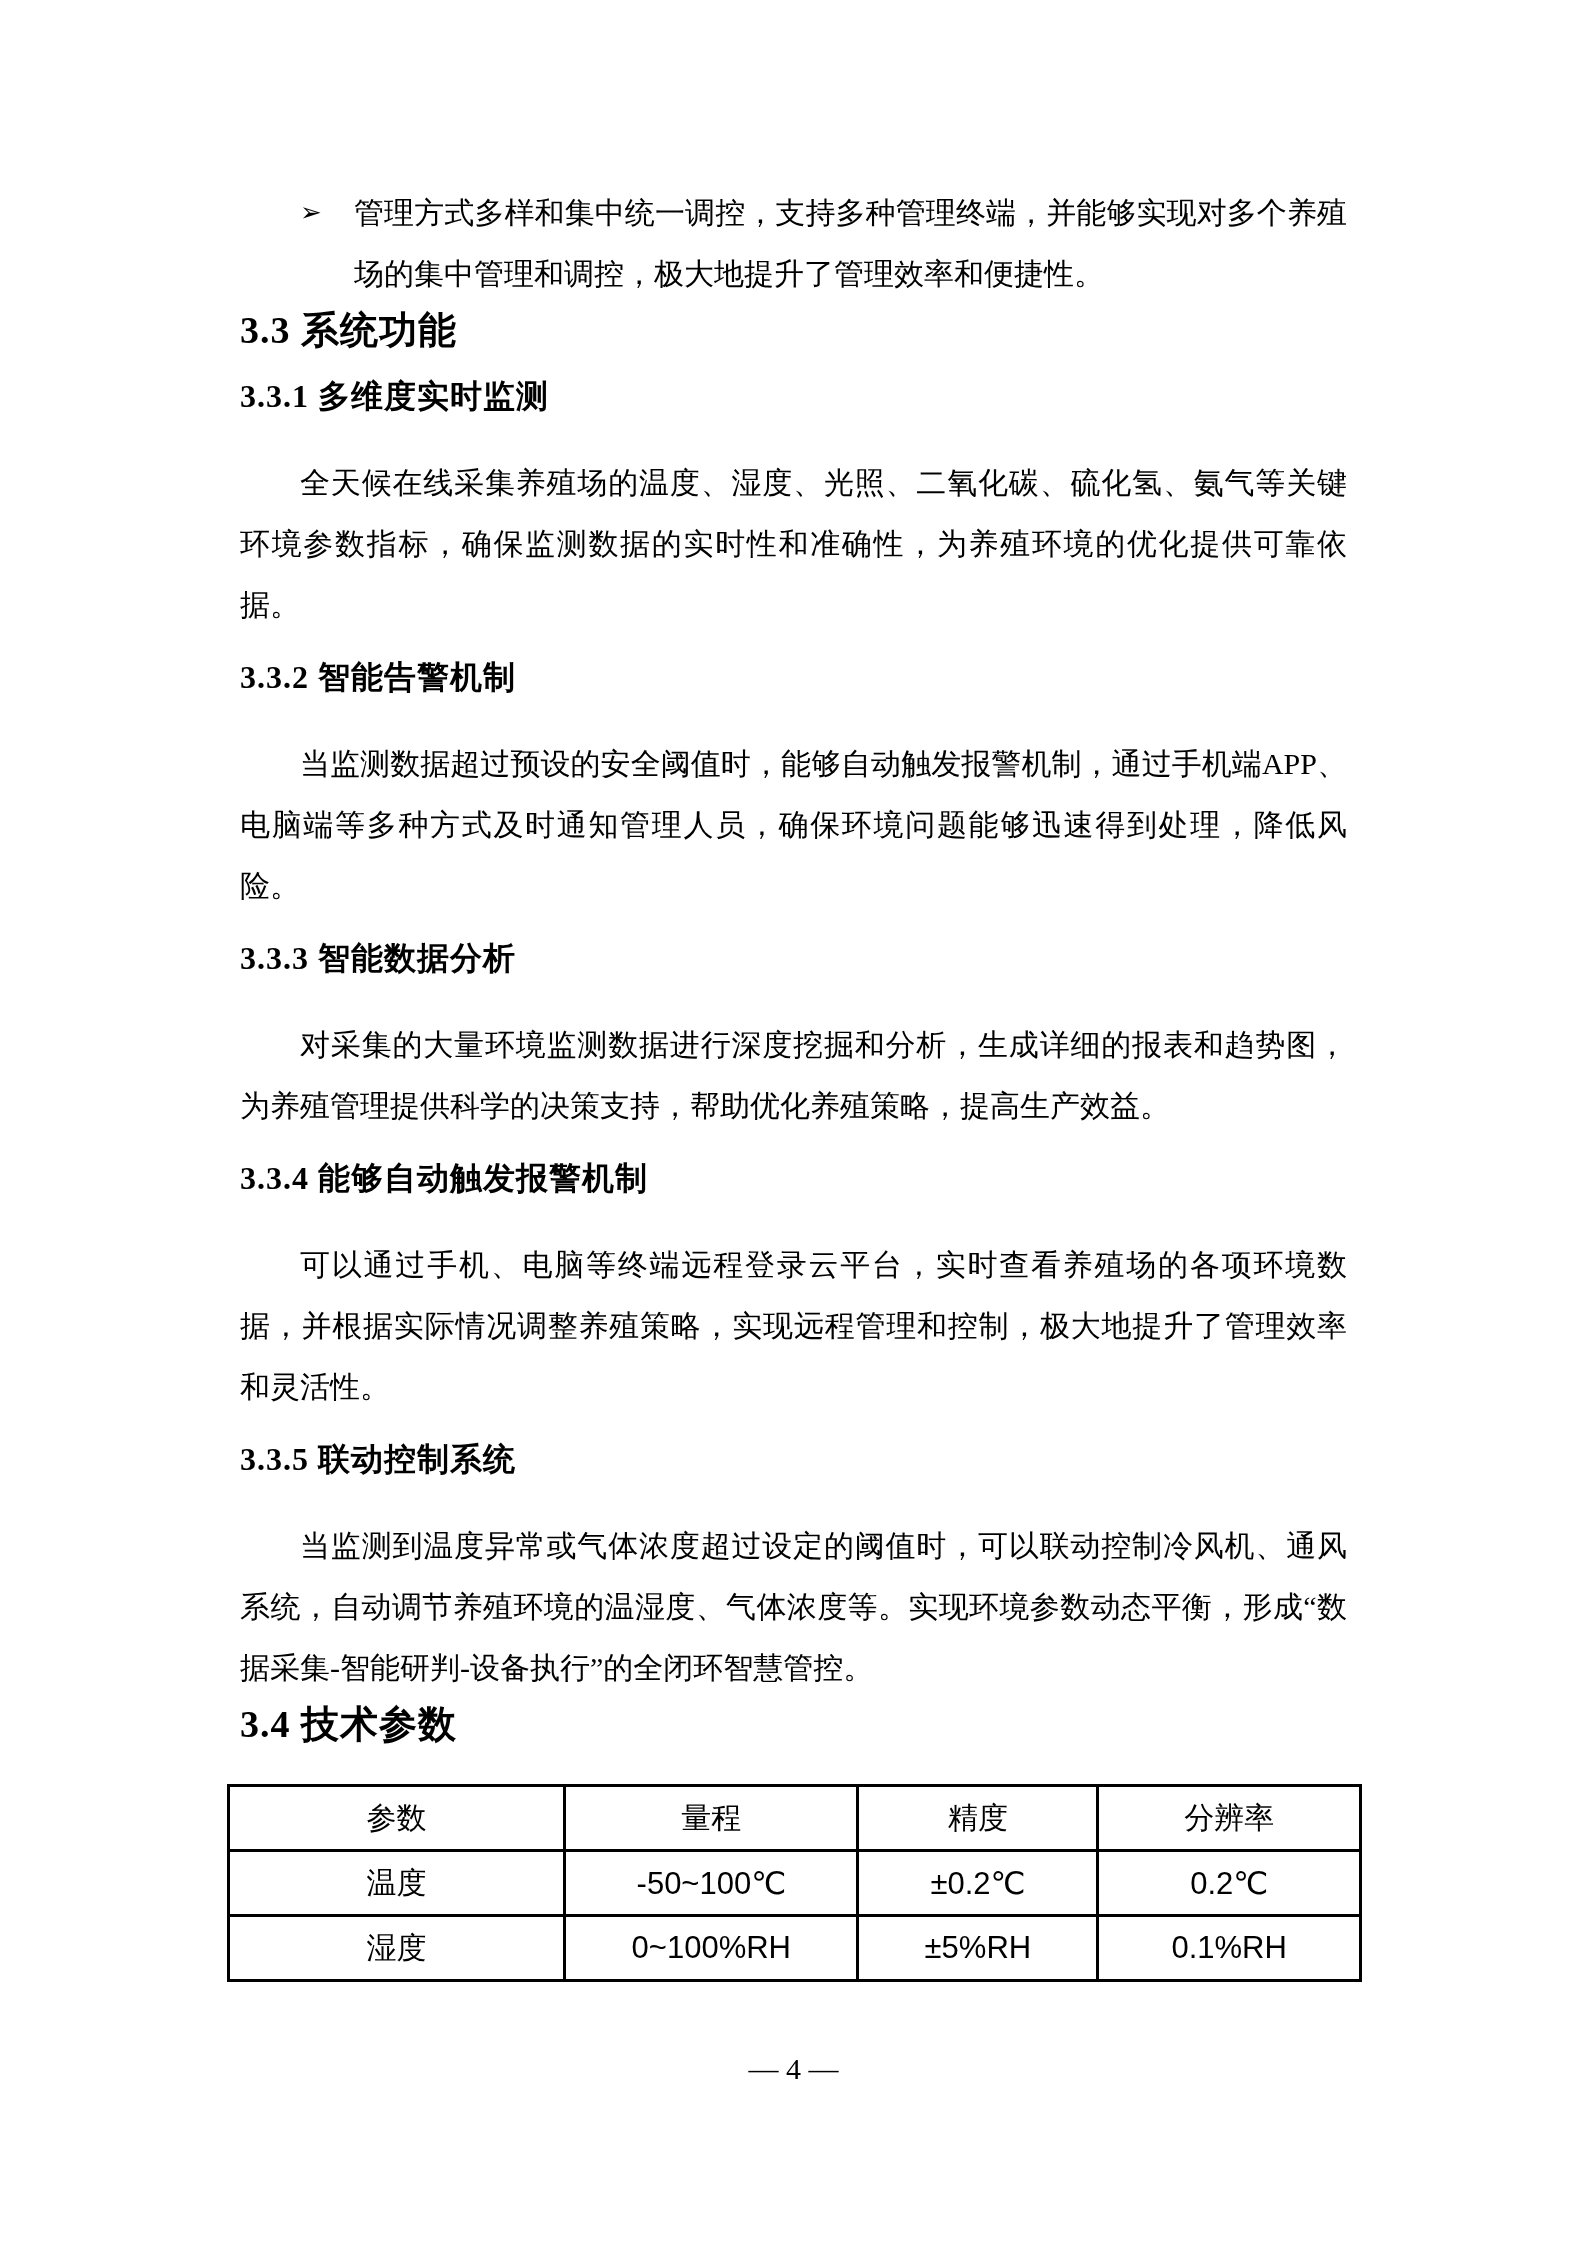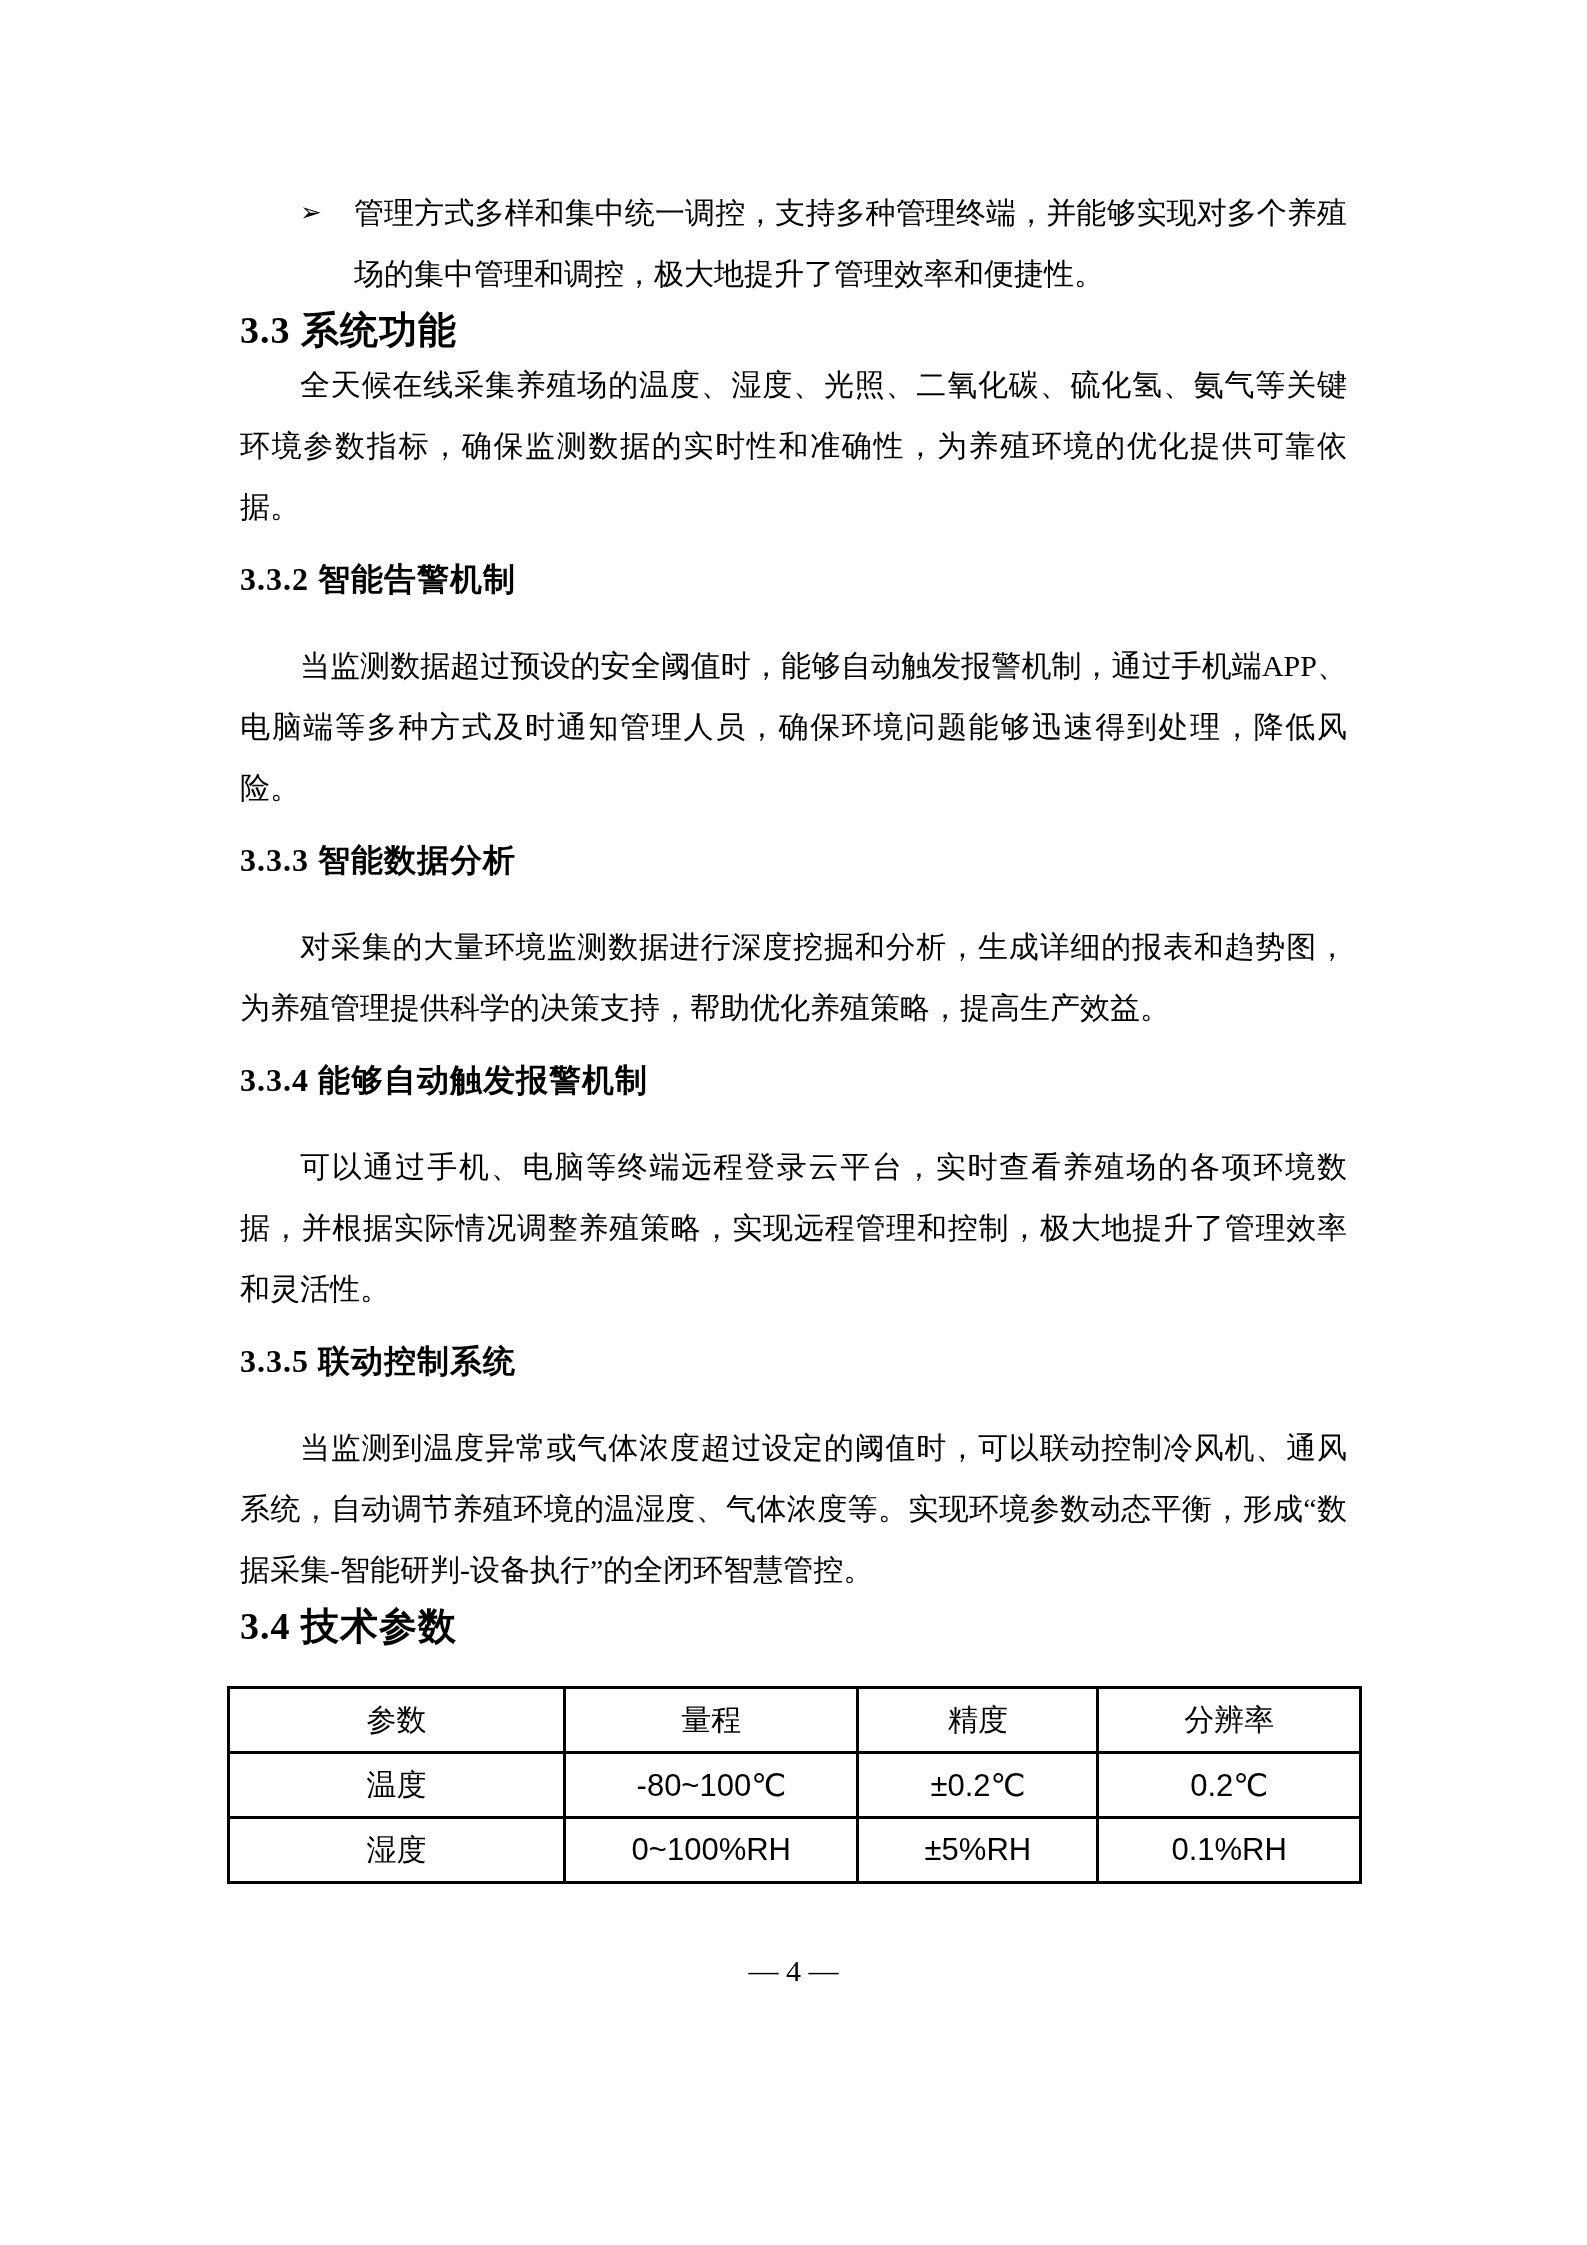--- a/index.html
+++ b/index.html
@@ -92,20 +92,21 @@
 
 <div class="page">
 
   <div class="bullet-item">
     <span class="bullet-marker">➢</span>
     <div class="bullet-text">管理方式多样和集中统一调控，支持多种管理终端，并能够实现对多个养殖场的集中管理和调控，极大地提升了管理效率和便捷性。</div>
   </div>
 
   <h2 class="doc-h2">3.3 系统功能</h2>
 
+  <h3 class="doc-h3">3.3.1 多维度实时监测</h3>
   <p class="body-para">全天候在线采集养殖场的温度、湿度、光照、二氧化碳、硫化氢、氨气等关键环境参数指标，确保监测数据的实时性和准确性，为养殖环境的优化提供可靠依据。</p>
 
   <h3 class="doc-h3">3.3.2 智能告警机制</h3>
   <p class="body-para">当监测数据超过预设的安全阈值时，能够自动触发报警机制，通过手机端APP、电脑端等多种方式及时通知管理人员，确保环境问题能够迅速得到处理，降低风险。</p>
 
   <h3 class="doc-h3">3.3.3 智能数据分析</h3>
   <p class="body-para">对采集的大量环境监测数据进行深度挖掘和分析，生成详细的报表和趋势图，为养殖管理提供科学的决策支持，帮助优化养殖策略，提高生产效益。</p>
 
   <h3 class="doc-h3">3.3.4 能够自动触发报警机制</h3>
   <p class="body-para">可以通过手机、电脑等终端远程登录云平台，实时查看养殖场的各项环境数据，并根据实际情况调整养殖策略，实现远程管理和控制，极大地提升了管理效率和灵活性。</p>
@@ -124,21 +125,21 @@
     </colgroup>
     <tbody>
       <tr>
         <td>参数</td>
         <td>量程</td>
         <td>精度</td>
         <td>分辨率</td>
       </tr>
       <tr>
         <td>温度</td>
-        <td class="latin">-80~100℃</td>
+        <td class="latin">-50~100℃</td>
         <td class="latin">±0.2℃</td>
         <td class="latin">0.2℃</td>
       </tr>
       <tr>
         <td>湿度</td>
         <td class="latin">0~100%RH</td>
         <td class="latin">±5%RH</td>
         <td class="latin">0.1%RH</td>
       </tr>
     </tbody>

